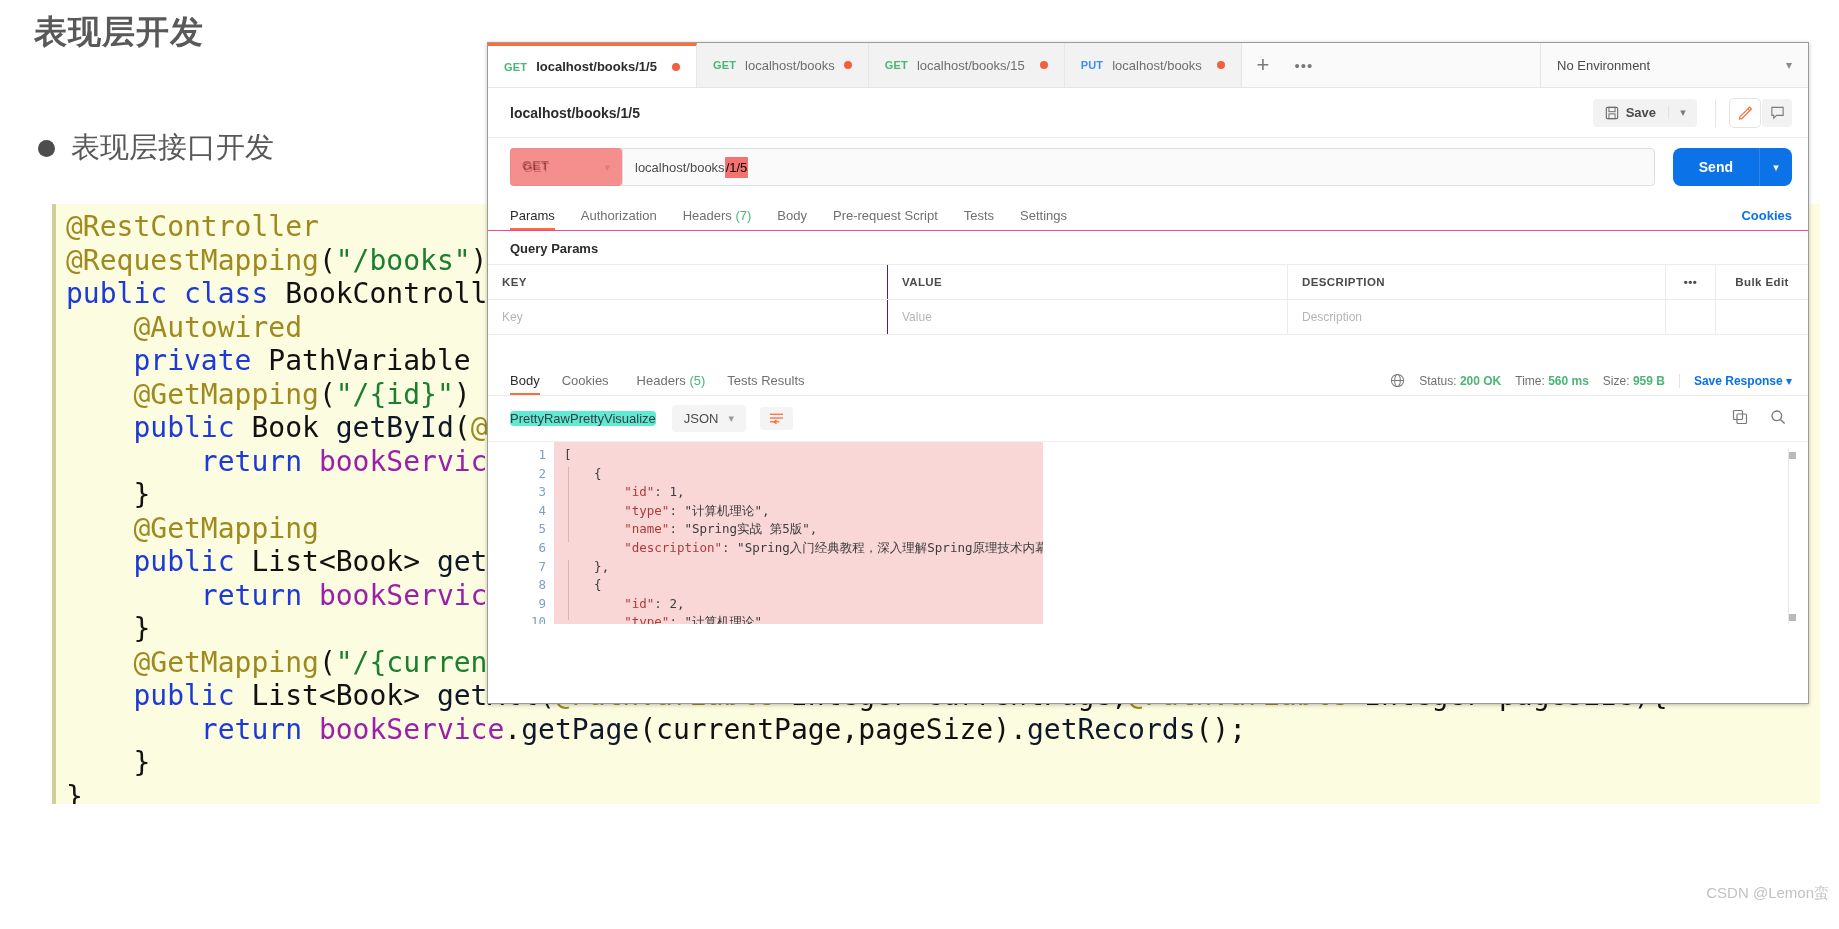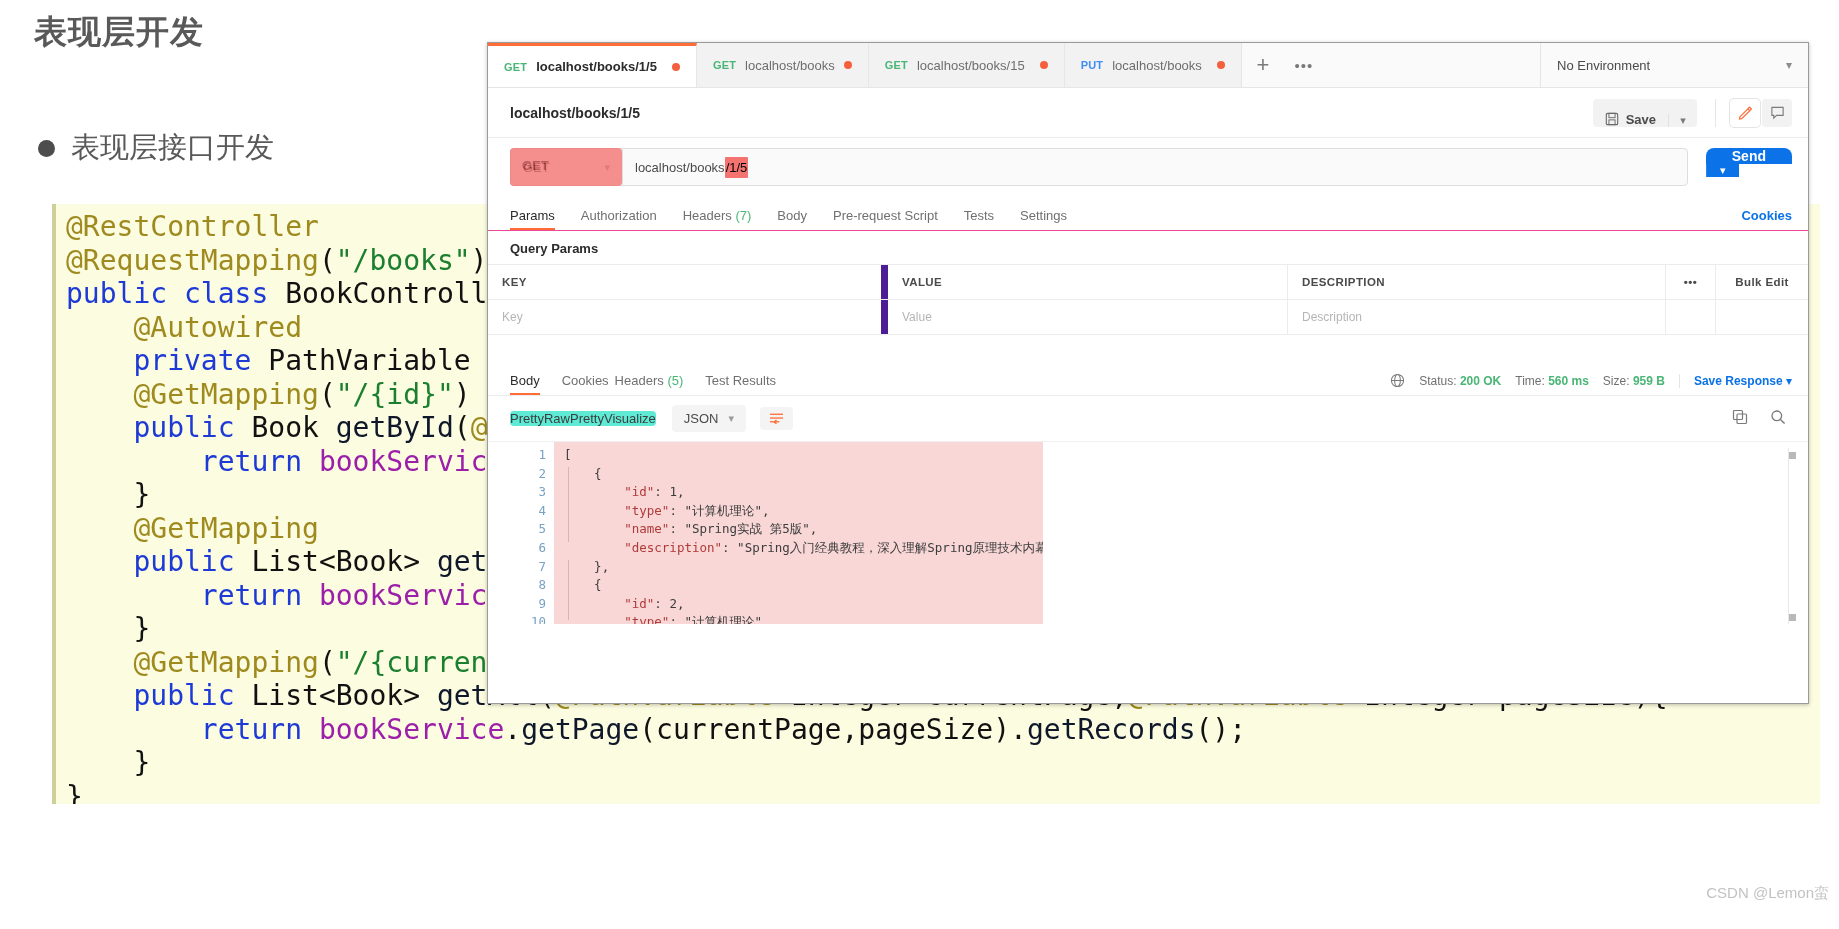--- a/index.html
+++ b/index.html
@@ -61,21 +61,21 @@
   .tab-plus{display:flex;align-items:center;justify-content:center;width:42px;font-size:22px;color:#7a7a7a;cursor:pointer;}
   .tab-more{display:flex;align-items:center;justify-content:center;width:40px;font-size:15px;color:#7a7a7a;letter-spacing:1px;cursor:pointer;}
   .tabspacer{flex:1;border-right:1px solid #e6e6e6;}
   .envsel{display:flex;align-items:center;justify-content:space-between;width:235px;padding:0 16px;color:#4a4a4a;cursor:pointer;}
   .envsel .chev{color:#8c8c8c;font-size:12px;}
 
   
   .reqname-row{display:flex;align-items:center;height:49px;padding:0 16px 0 22px;border-bottom:1px solid #ececec;background:#fff;}
   .reqname{font-size:14px;font-weight:700;color:#2b2b2b;}
   .rn-spacer{flex:1;}
-  .save-grp{display:flex;align-items:flex-end;background:#f2f2f2;border-radius:4px;overflow:hidden;height:28px;}
+  .save-grp{display:flex;align-items:center;background:#f2f2f2;border-radius:4px;overflow:hidden;height:28px;}
   .save-btn{display:flex;align-items:center;gap:7px;padding:0 12px;font-size:13px;color:#4a4a4a;font-weight:600;cursor:pointer;}
   .save-caret{display:flex;align-items:center;justify-content:center;width:28px;border-left:1px solid #e2e2e2;color:#7a7a7a;font-size:11px;cursor:pointer;}
   .icn-grp{display:flex;align-items:stretch;margin-left:18px;border-left:1px solid #e6e6e6;padding-left:14px;gap:2px;}
   .icn-box{width:30px;height:28px;display:flex;align-items:center;justify-content:center;border-radius:4px;cursor:pointer;}
   .icn-box.sel{background:#fff;box-shadow:0 0 0 1px #e4e4e4;}
   .icn-box.grey{background:#f2f2f2;}
 
   
   .url-row{display:flex;align-items:center;gap:0;padding:10px 16px 12px 22px;background:#fff;}
   .method-wrap{position:relative;width:112px;height:38px;}
@@ -88,40 +88,40 @@
   .method .mchev{font-size:11px;color:#9a9a9a;}
   .hl-method{position:absolute;left:0;top:0;width:112px;height:38px;background:#f4726f;opacity:.78;border-radius:4px;pointer-events:none;}
   .hl-method span{position:absolute;left:12px;top:10px;font-size:13px;color:#a32c2c;font-weight:600;}
   .hl-method .mchev2{position:absolute;right:14px;top:11px;font-size:11px;color:#b44;}
   .urlbox{
     flex:1;height:38px;box-sizing:border-box;display:flex;align-items:center;
     border:1px solid #dedede;border-radius:0 4px 4px 0;background:#fafafa;padding:0 12px;
     font-size:13px;color:#4a4a4a;position:relative;
   }
   .hl-url{background:#f4726f;color:#000000;padding:3px 1px;border-radius:1px;text-align:center;}
-  .send-grp{display:flex;align-items:stretch;margin-left:18px;height:38px;border-radius:8px;overflow:hidden;flex-direction:column;}
+  .send-grp{display:flex;align-items:stretch;margin-left:18px;height:38px;border-radius:8px;overflow:hidden;}
   .send-btn{background:#0b72e7;color:#fff;font-weight:700;font-size:14px;display:flex;align-items:center;padding:0 26px;cursor:pointer;}
   .send-caret{background:#0b72e7;color:#fff;width:32px;display:flex;align-items:center;justify-content:center;border-left:1px solid #2a85ec;font-size:11px;cursor:pointer;}
 
   
   .reqtabs{display:flex;align-items:flex-end;gap:26px;padding:0 16px 0 22px;border-bottom:1px solid #ec4899;height:32px;position:relative;}
   .rtab{font-size:13px;color:#707070;padding-bottom:7px;cursor:pointer;position:relative;white-space:nowrap;}
   .rtab.active{color:#2b2b2b;}
   .rtab.active::after{content:"";position:absolute;left:0;right:0;bottom:0;height:2px;background:#ff6c37;}
   .rtab .cnt{color:#49b675;}
   .cookies-link{position:absolute;right:16px;bottom:7px;font-size:13px;color:#0b72e7;font-weight:600;cursor:pointer;}
 
   .qp-label{font-size:13px;font-weight:700;color:#2b2b2b;padding:10px 0 8px 22px;}
 
   
   .ptable{border-top:1px solid #ececec;border-bottom:1px solid #ececec;}
   .prow{display:flex;align-items:center;height:34px;}
   .prow + .prow{border-top:1px solid #ececec;}
   .pcell{padding:0 14px;font-size:12px;box-sizing:border-box;height:100%;display:flex;align-items:center;}
-  .pcell.k1{width:400px;border-right:7px solid #4c1d95;}
+  .pcell.k1{width:400px;border-right:1px solid #4c1d95;}
   .pcell.v1{width:400px;border-right:1px solid #ececec;}
   .pcell.d1{flex:1;border-right:1px solid #ececec;}
   .pcell.m1{width:50px;justify-content:center;color:#7a7a7a;letter-spacing:1px;border-right:1px solid #ececec;}
   .pcell.b1{width:92px;justify-content:center;color:#3c3c3c;font-weight:700;cursor:pointer;}
   .phead .pcell{font-weight:700;color:#4a4a4a;font-size:11.5px;letter-spacing:.4px;}
   .pghost{color:#b5b5b5;}
 
   
   .resp-head{display:flex;align-items:flex-end;height:36px;padding:0 16px 0 22px;border-bottom:1px solid #ececec;margin-top:24px;position:relative;}
   .resp-meta{position:absolute;right:16px;bottom:7px;display:flex;align-items:center;gap:14px;font-size:12px;color:#707070;}
@@ -304,22 +304,22 @@
         <span class="pcell v1 pghost">Value</span>
         <span class="pcell d1 pghost">Description</span>
         <span class="pcell m1"></span>
         <span class="pcell b1"></span>
       </div>
     </div>
 
     <div class="resp-head">
       <span class="rtab active"><span>Body</span></span>
       <span class="rtab" style="margin-left:22px;"><span>Cookies</span></span>
-      <span class="rtab" style="margin-left:6px;"><span>Headers</span> <span class="cnt">(5)</span></span>
-      <span class="rtab" style="margin-left:22px;"><span>Test Results</span></span>
+      <span class="rtab" style="margin-left:28px;"><span>Headers</span> <span class="cnt">(5)</span></span>
+      <span class="rtab" style="margin-left:22px;"><span>Tests Results</span></span>
 
       <span class="resp-meta">
         <svg width="15" height="15" viewBox="0 0 16 16">
           <circle cx="8" cy="8" r="6.5" fill="none" stroke="#7a7a7a" stroke-width="1.1"></circle>
           <ellipse cx="8" cy="8" rx="3" ry="6.5" fill="none" stroke="#7a7a7a" stroke-width="1.1"></ellipse>
           <line x1="1.5" y1="8" x2="14.5" y2="8" stroke="#7a7a7a" stroke-width="1.1"></line>
         </svg>
         <span><span>Status:</span> <b>200 OK</b></span>
         <span><span>Time:</span> <b>560 ms</b></span>
         <span><span>Size:</span> <b>959 B</b></span>

